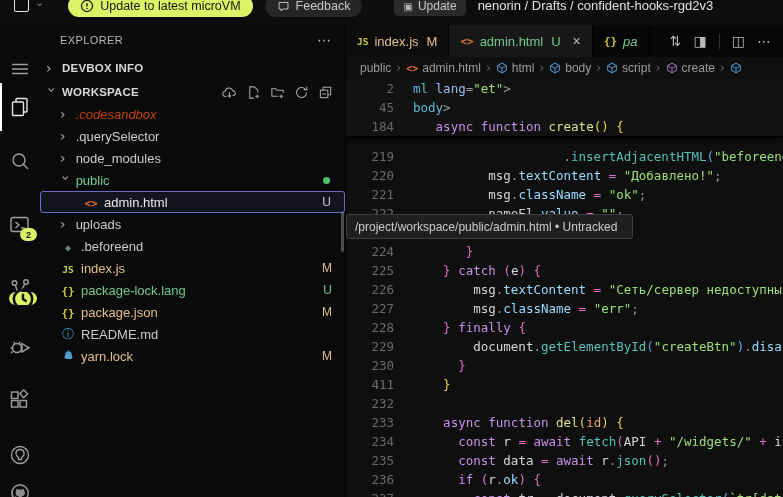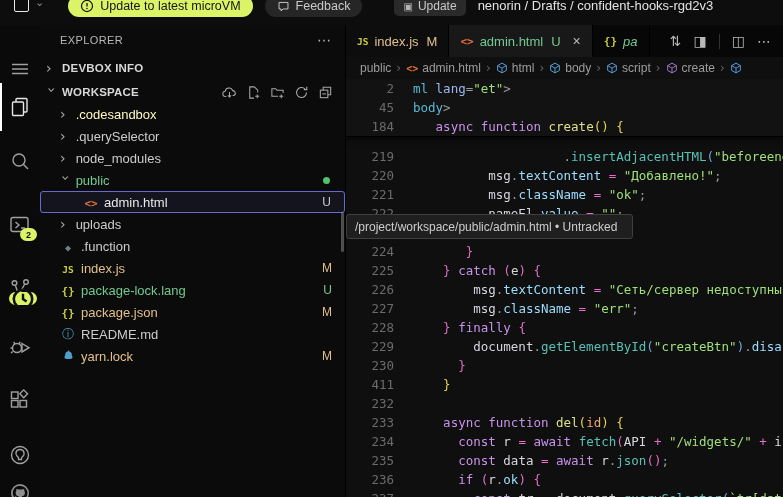--- a/index.html
+++ b/index.html
@@ -211,33 +211,33 @@
           <path d="M13.6 1.8v3.1h-3.1" fill="none" stroke="#a8a8a8" stroke-width="1.2"></path>
         </svg>
       <svg viewBox="0 0 16 16">
           <path d="M5.5 5.5V2.5h8v8h-3" fill="none" stroke="#a8a8a8" stroke-width="1.1"></path>
           <rect x="2.5" y="5.5" width="8" height="8" fill="none" stroke="#a8a8a8" stroke-width="1.1"></rect>
           <path d="M4.5 9.5h4" stroke="#a8a8a8" stroke-width="1.1"></path>
         </svg>
     </span>
   </div>
   <div class="file-tree">
-      <div class="frow" style="padding-left: 20px;"><span class="chev">›</span>&nbsp;<span class="nm" style="color: #fef9c3;">.codesandbox</span></div>
+      <div class="frow" style="padding-left: 20px;"><span class="chev">›</span>&nbsp;<span class="nm" style="color: #c2410c; font-style: italic;">.codesandbox</span></div>
       <div class="frow" style="padding-left: 20px;"><span class="chev">›</span>&nbsp;<span class="nm" style="color: rgb(204, 204, 204);">.querySelector</span></div>
       <div class="frow" style="padding-left: 20px;"><span class="chev">›</span>&nbsp;<span class="nm" style="color: rgb(204, 204, 204);">node_modules</span></div>
       <div class="frow" style="padding-left: 20px;"><span class="chev down">›</span>&nbsp;<span class="nm" style="color: rgb(115, 201, 145);">public</span><span class="gdot"></span></div>
       <div class="frow sel" style="padding-left: 42px;">
         <span><span class="fi" style="color:#e0703a;font-weight:bold">&lt;&gt;</span></span>
         <span class="nm" style="color: rgb(232, 232, 232);">admin.html</span>
         <span class="badge" style="color: rgb(201, 201, 201);">U</span>
       </div>
       <div class="frow" style="padding-left: 20px;"><span class="chev">›</span>&nbsp;<span class="nm" style="color: rgb(204, 204, 204);">uploads</span></div>
       <div class="frow" style="padding-left: 20px;">
         <span><span class="fi" style="color:#6d8086;font-size:10px">◆</span></span>
-        <span class="nm" style="color: rgb(204, 204, 204);">.function</span>
+        <span class="nm" style="color: rgb(204, 204, 204);">.beforeend</span>
       </div>
       <div class="frow" style="padding-left: 20px;">
         <span><span class="fi" style="color:#cbcb41;font-weight:bold;font-size:9.5px">JS</span></span>
         <span class="nm" style="color: rgb(226, 192, 141);">index.js</span>
         <span class="badge" style="color: rgb(226, 192, 141);">M</span>
       </div>
       <div class="frow" style="padding-left: 20px;">
         <span><span class="fi" style="color:#cbcb41;font-weight:bold">{}</span></span>
         <span class="nm" style="color: rgb(115, 201, 145);">package-lock.lang</span>
         <span class="badge" style="color: rgb(115, 201, 145);">U</span>

